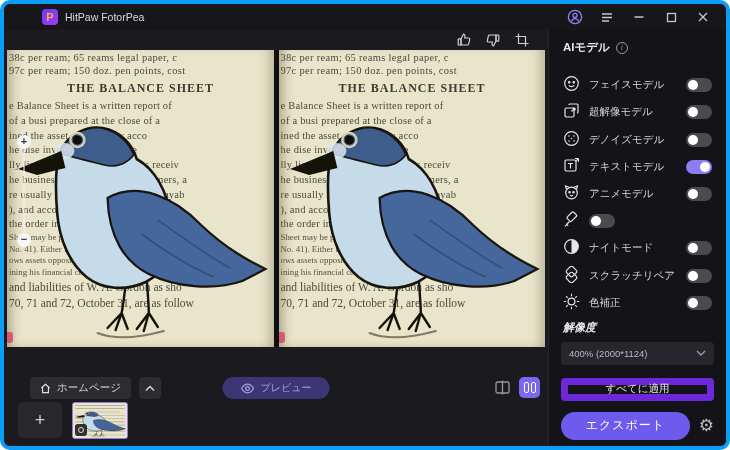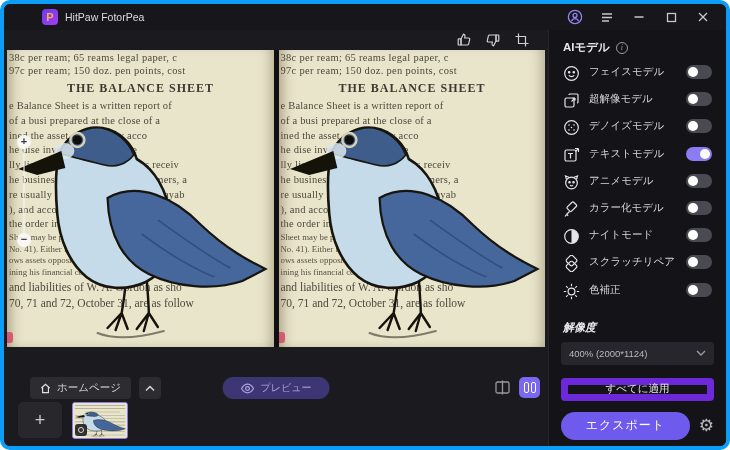--- a/index.html
+++ b/index.html
@@ -60,21 +60,21 @@
   .add-thumb { width:44px; height:36px; background:#27272c; border-radius:5px; color:#c9c9cf; font-size:18px; display:flex; align-items:center; justify-content:center; }
   .thumb { position:relative; width:56px; height:37px; border-radius:3px; border:1.5px solid #8a7cf0; background:#e9e5cb; overflow:hidden; }
   .thumb svg { width:100%; height:100%; }
   .thumb-badge { position:absolute; left:2px; bottom:2px; width:12px; height:12px; background:rgba(20,20,22,.85); border-radius:3px; display:flex; align-items:center; justify-content:center; }
   .thumb-badge span { display:block; width:6px; height:6px; border:1.2px solid #dcdce0; border-radius:50%; }
 
   
   .panel-header { display:flex; align-items:center; gap:6px; margin:2px 0 10px 2px; }
   .panel-title { color:#e8e8ec; font-size:11.5px; font-weight:bold; }
   .info-icon { width:12px; height:12px; border:1px solid #9a9aa2; border-radius:50%; color:#9a9aa2; font-size:8px; line-height:10px; text-align:center; font-family:"Liberation Serif",serif; font-style:italic; }
-  .model-row { display:flex; align-items:flex-start; height:28px; padding:0 2px; }
+  .model-row { display:flex; align-items:flex-end; height:28px; padding:0 2px; }
   .mi { width:17px; height:17px; color:#e4e4e9; margin-right:9px; flex:0 0 auto; }
   .mi svg { display:block; }
   .ml { color:#d6d6db; font-size:10.5px; flex:1; white-space:nowrap; overflow:hidden; }
   .toggle { position:relative; width:26px; height:14px; border-radius:7px; background:#4a4a52; flex:0 0 auto; }
   .toggle .knob { position:absolute; top:2px; left:2px; width:10px; height:10px; border-radius:50%; background:#fff; transition:left .1s; }
   .toggle.on { background:#8b7cf2; }
   .toggle.on .knob { left:14px; }
   .res-label { color:#e8e8ec; font-size:11px; font-weight:bold; margin:10px 0 7px 2px;font-style:italic; }
   .res-select { height:24px; background:#26262c; border-radius:4px; display:flex; align-items:center; padding:0 8px; color:#b9b9c0; font-size:9.5px; }
   .res-select svg { margin-left:auto; color:#9a9aa2; }
@@ -375,21 +375,20 @@
           </span>
       </div>
 
       <div class="model-row">
         <span class="mi">
             <svg viewBox="0 0 17 17" fill="none" stroke="#e4e4e9" stroke-width="1.2">
               <rect x="5.8" y="1.2" width="6" height="9" rx="1.2" transform="rotate(45 8.8 5.7)"></rect>
               <path d="M6.5,10.5 L3.5,13.5 M3.5,13.5 L2,15.5 M3.5,13.5 L5.2,14.8"></path>
             </svg>
           </span>
-        <span class="ml">カラー化モデル</span>
         <span class="toggle">
             <span class="knob"></span>
           </span>
       </div>
 
       <div class="model-row">
         <span class="mi">
             <svg viewBox="0 0 17 17" fill="none" stroke="#e4e4e9" stroke-width="1.2">
               <circle cx="8.5" cy="8.5" r="6.8"></circle>
               <path d="M8.5,1.7 A6.8,6.8 0 0 1 8.5,15.3 Z" fill="#e4e4e9" stroke="none"></path>

